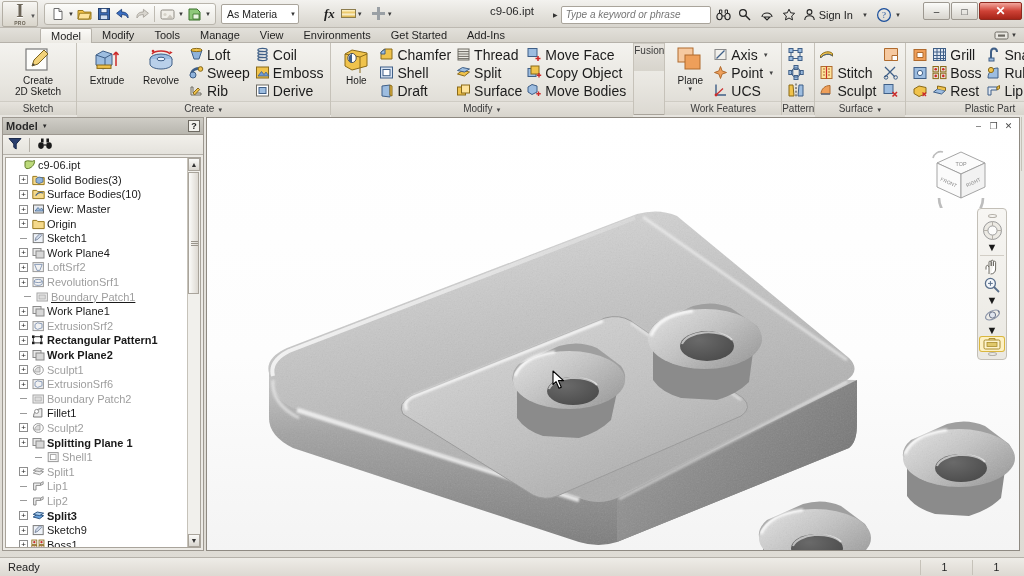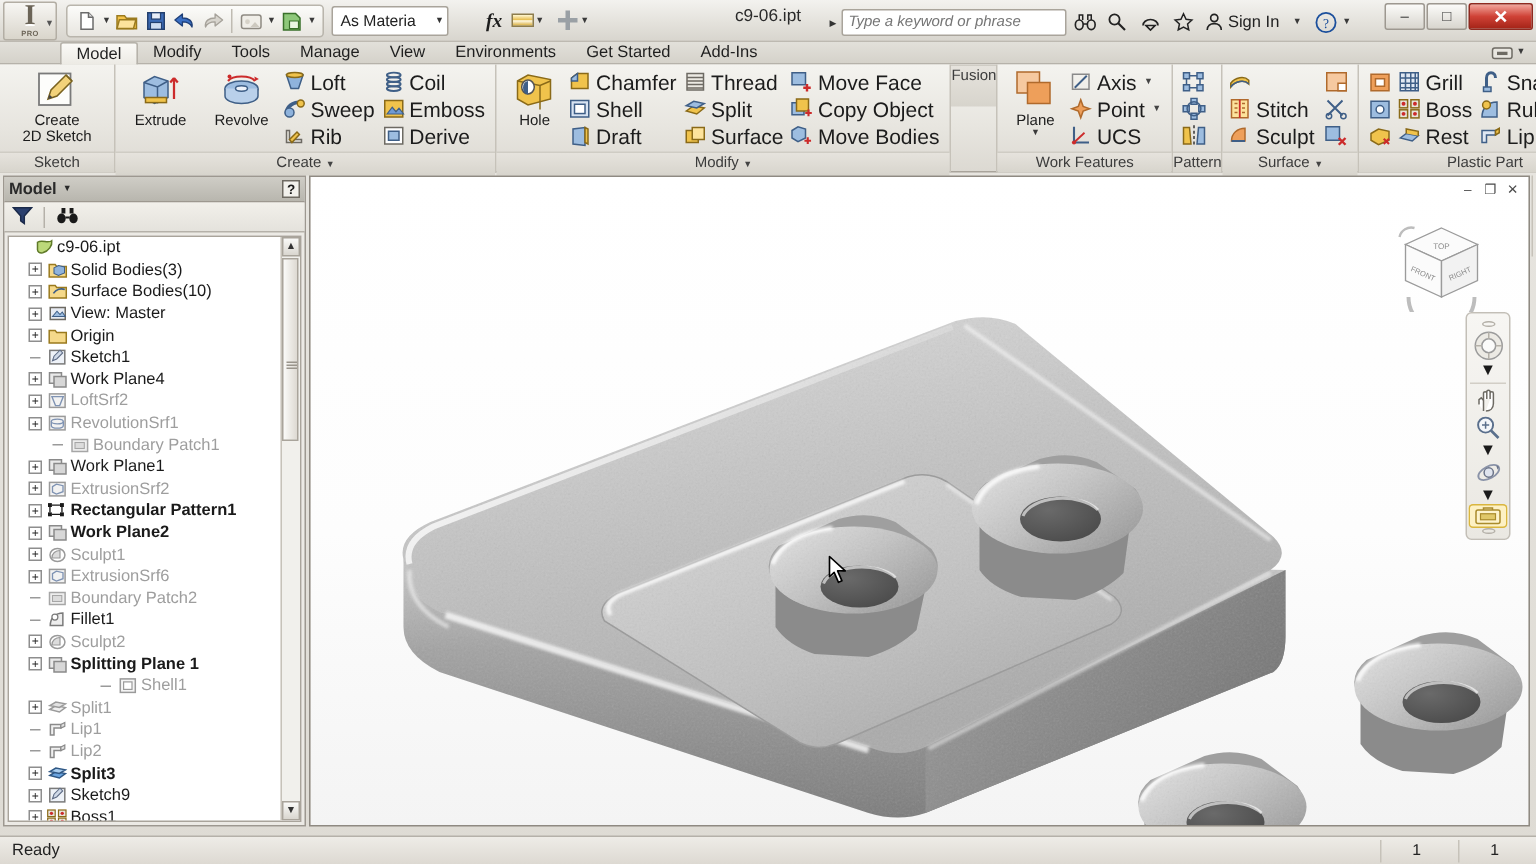--- a/index.html
+++ b/index.html
@@ -920,21 +920,21 @@
             <span class="exp">+</span>
             <span class="tico">
               <svg width="13" height="12" viewBox="0 0 13 12">
                 <rect x="1" y="1.6" width="10.4" height="9" fill="#f2f2f2" stroke="#9a9a9a"></rect>
                 <ellipse cx="6.2" cy="5" rx="4" ry="1.6" fill="none" stroke="#7f93b3" stroke-width=".9"></ellipse>
                 <path d="M2.2 5v2.6c0 1 1.8 1.8 4 1.8s4-.8 4-1.8V5" fill="none" stroke="#7f93b3" stroke-width=".9"></path>
               </svg>
             </span>
             <span class="tlabel dim">RevolutionSrf1</span>
           </div>
-          <div class="tnode" style="padding-left: 28px;">
+          <div class="tnode" style="padding-left: 17px; text-decoration: underline;">
             <span class="noexp">
               <i></i>
             </span>
             <span class="tico">
               <svg width="13" height="12" viewBox="0 0 13 12">
                 <rect x="1" y="2" width="10.4" height="8" fill="#efefef" stroke="#a6a6a6"></rect>
                 <rect x="3" y="4" width="6.2" height="4" fill="#dcdcdc" stroke="#a6a6a6" stroke-width=".7"></rect>
               </svg>
             </span>
             <span class="tlabel dim">Boundary Patch1</span>
@@ -1041,21 +1041,21 @@
           <div class="tnode" style="padding-left: 13px;">
             <span class="exp">+</span>
             <span class="tico">
               <svg width="13" height="12" viewBox="0 0 13 12">
                 <rect x="1" y="1.5" width="8" height="7" fill="#e9e9e9" stroke="#8a8a8a"></rect>
                 <rect x="4" y="4" width="8" height="7" fill="#d7d7d7" stroke="#8a8a8a"></rect>
               </svg>
             </span>
             <span class="tlabel bold">Splitting Plane 1</span>
           </div>
-          <div class="tnode" style="padding-left: 28px; margin-left: 32px;">
+          <div class="tnode" style="padding-left: 28px;">
             <span class="noexp">
               <i></i>
             </span>
             <span class="tico">
               <svg width="13" height="12" viewBox="0 0 13 12">
                 <rect x="1.2" y="1.6" width="10" height="9" fill="#f4f4f4" stroke="#9a9a9a"></rect>
                 <rect x="3.4" y="3.6" width="5.6" height="5" fill="#fff" stroke="#9a9a9a" stroke-width=".8"></rect>
               </svg>
             </span>
             <span class="tlabel dim">Shell1</span>

